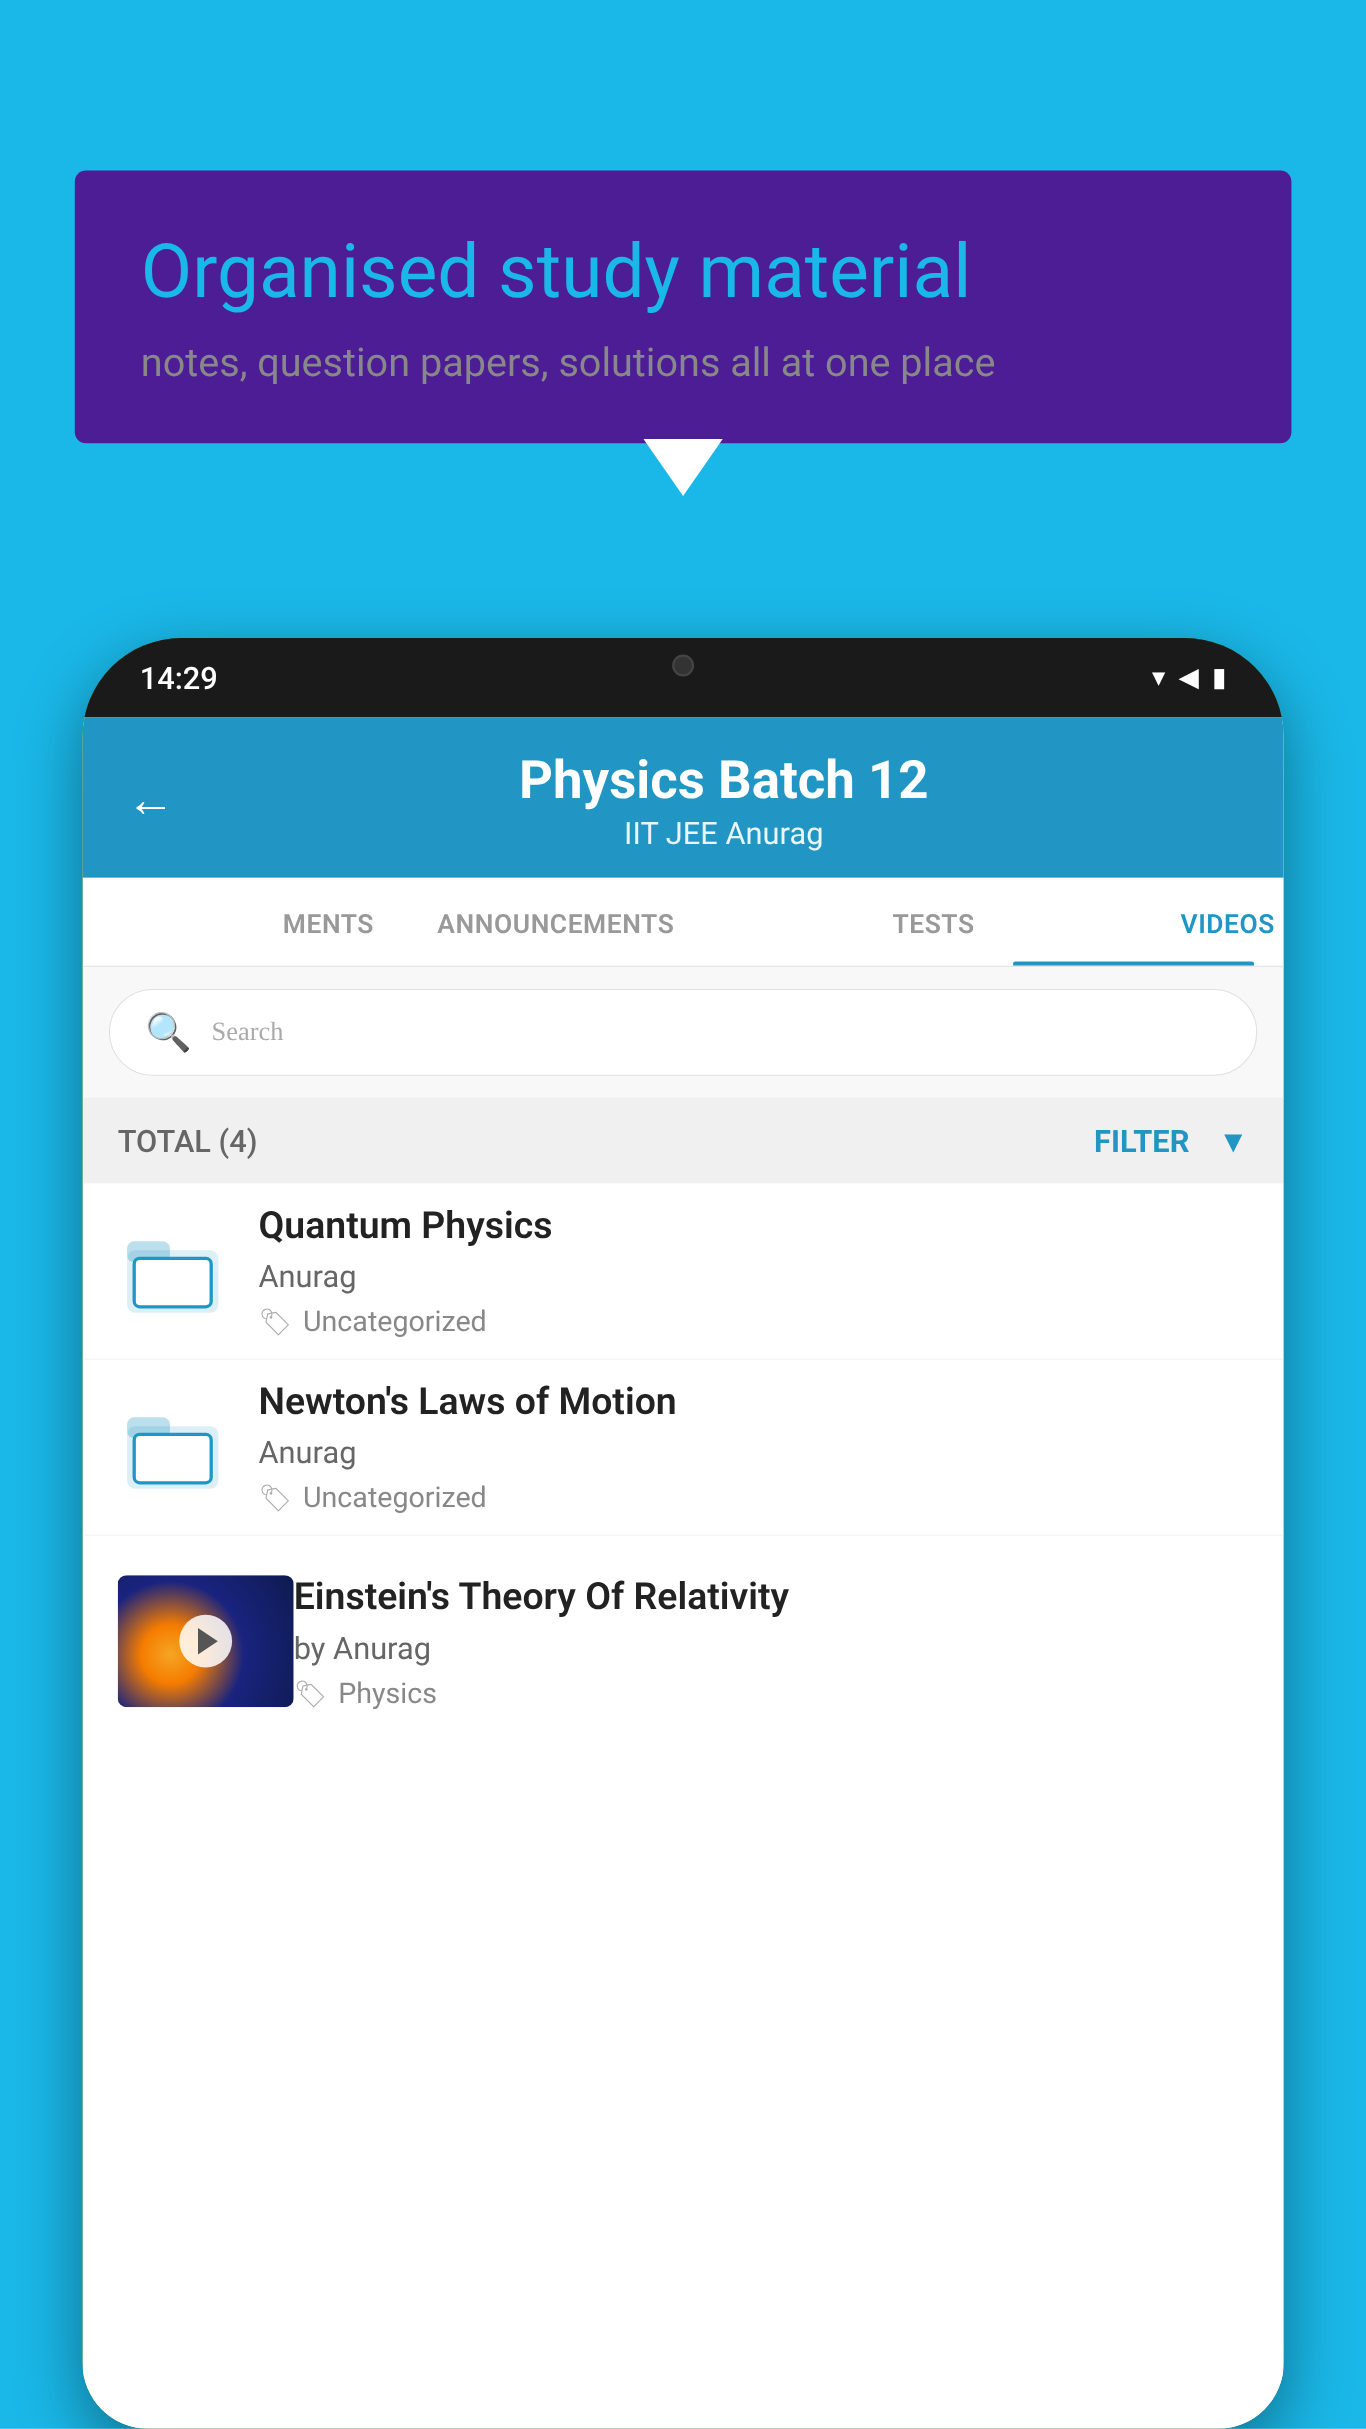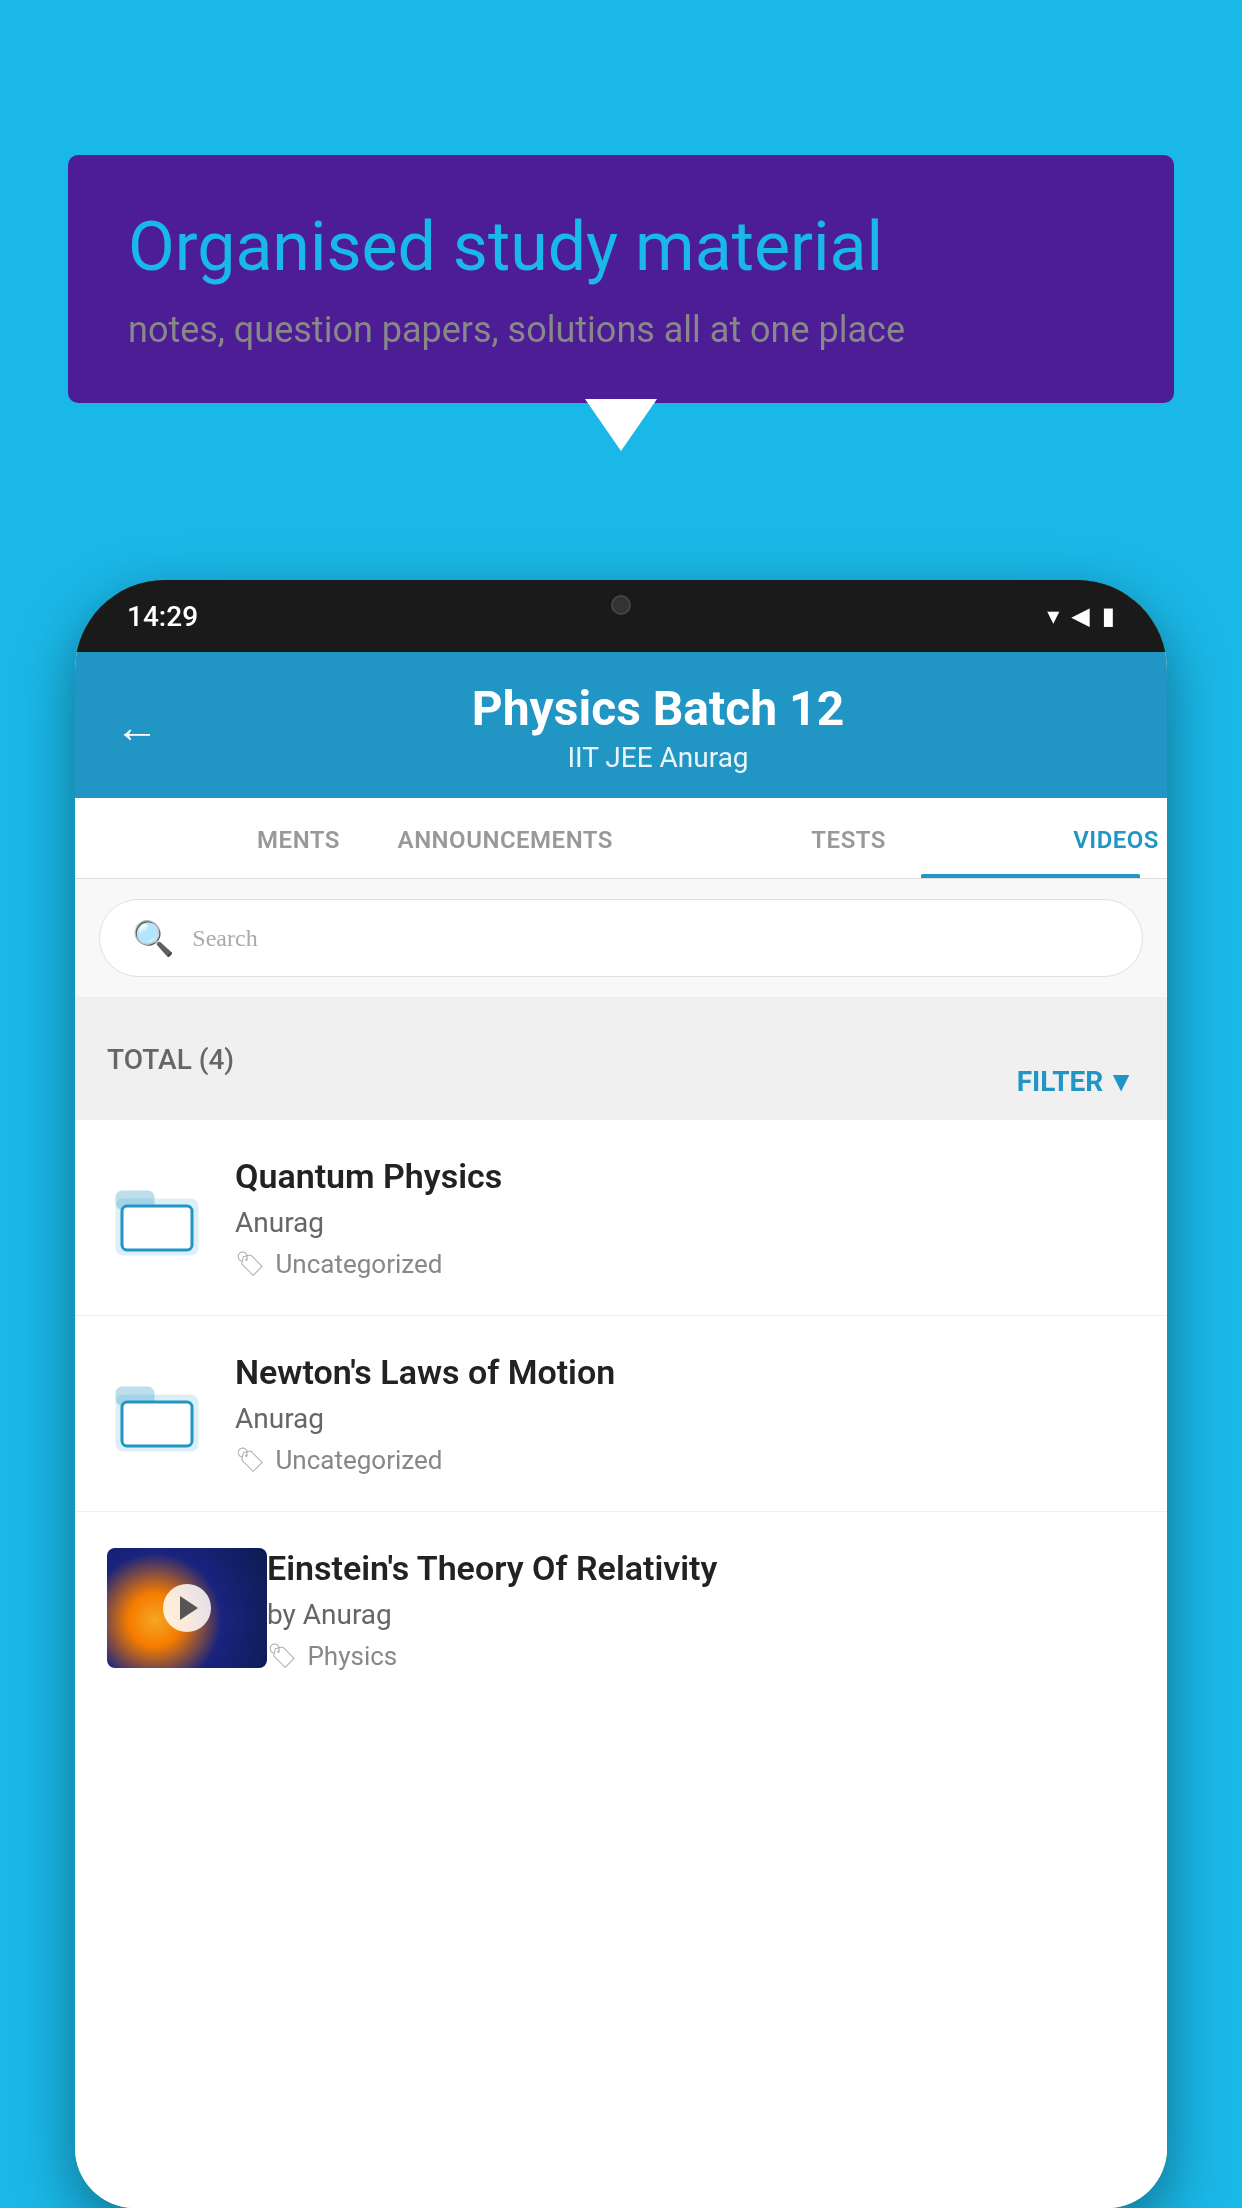--- a/index.html
+++ b/index.html
@@ -237,44 +237,43 @@
 
     .total-label {
       font-size: 28px;
       color: #666666;
       font-weight: 500;
     }
 
     .filter-btn {
       display: flex;
       align-items: flex-end;
-      gap: 4px;
+      gap: 26px;
       color: #2196c4;
       font-size: 28px;
       font-weight: 700;
       cursor: pointer;
-      margin-top: 45px;
     }
 
     .filter-icon {
       font-size: 28px;
       color: #2196c4;
     }
 
     
     .video-list {
       flex: 1;
       background: #ffffff;
       overflow: hidden;
     }
 
     .video-item {
       display: flex;
       align-items: center;
-      padding: 36px 32px;
+      padding: 18px 32px;
       border-bottom: 1px solid #f0f0f0;
       gap: 28px;
       cursor: pointer;
     }
 
     .video-item-thumb {
       width: 160px;
       height: 120px;
       background: #222;
       border-radius: 8px;

